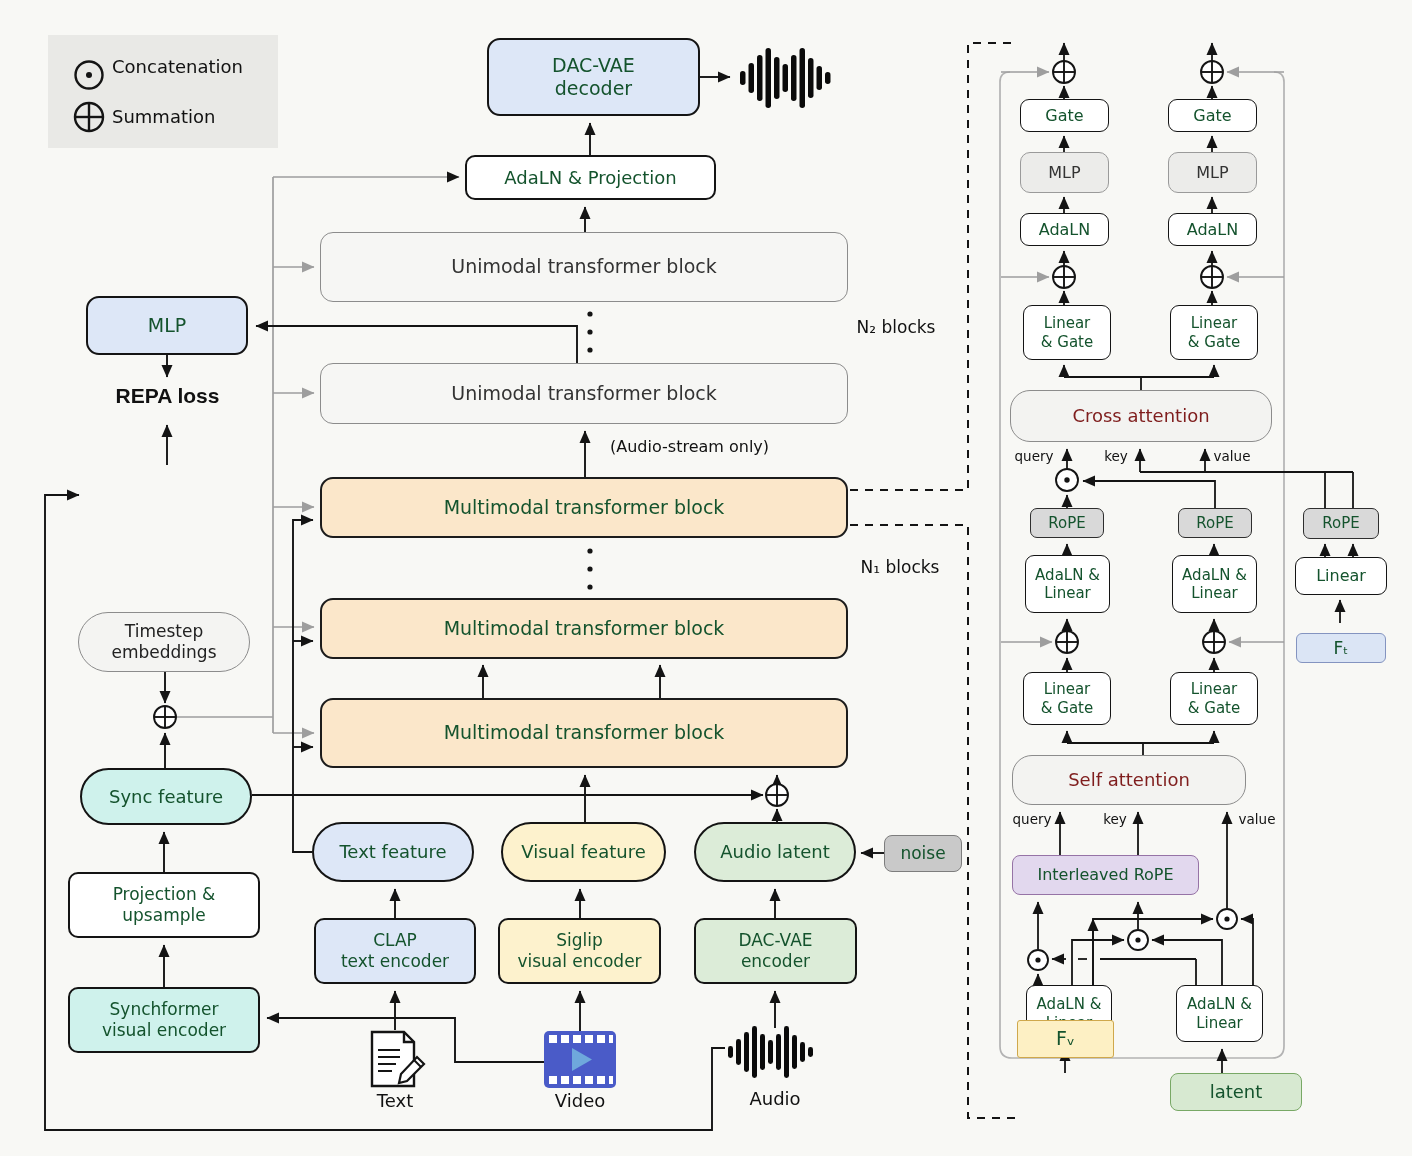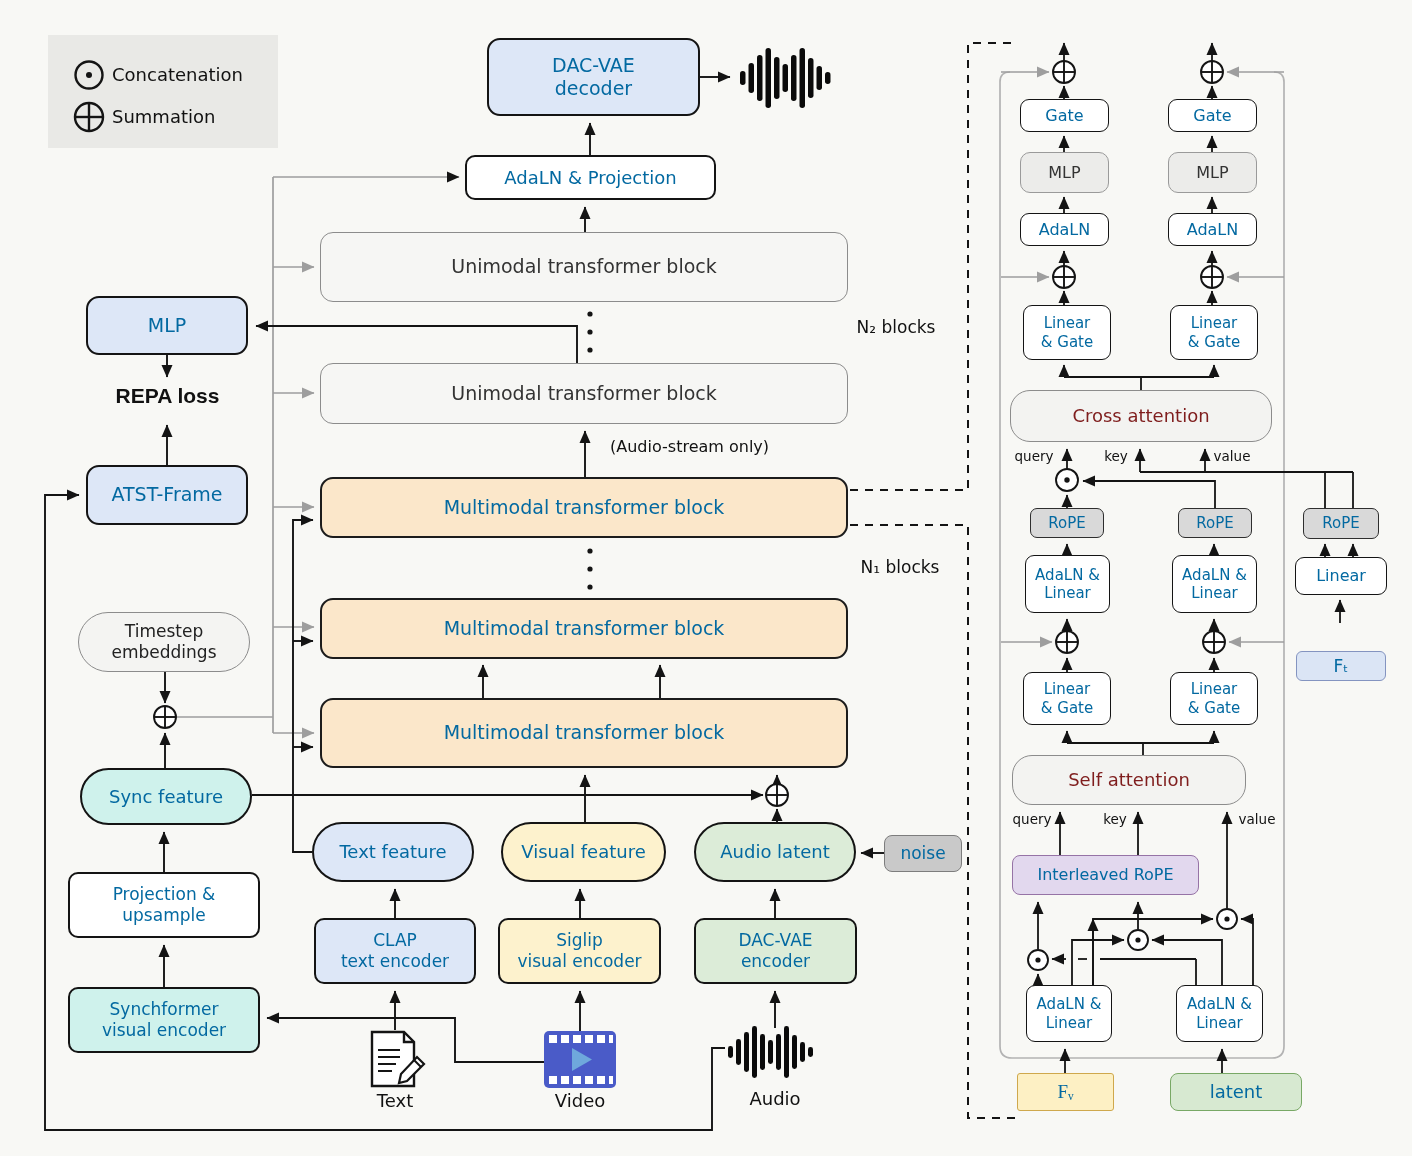--- a/index.html
+++ b/index.html
@@ -1,20 +1,20 @@
 <!DOCTYPE html>
 <html><head>
 <meta charset="utf-8">
 <style>
   html,body{margin:0;padding:0;background:#f8f8f5;}
   #stage{position:relative;width:1412px;height:1156px;background:#f8f8f5;overflow:hidden;
          font-family:"DejaVu Sans",sans-serif;}
   #wires{position:absolute;left:0;top:0;z-index:1;}
   .box{position:absolute;box-sizing:border-box;display:flex;align-items:center;justify-content:center;
-       text-align:center;white-space:pre-line;line-height:1.22;color:#0369a1;z-index:2;}
+       text-align:center;white-space:pre-line;line-height:1.22;color:#14532d;z-index:2;}
   .lbl{position:absolute;z-index:2;color:#111;white-space:pre-line;text-align:center;}
   .r10{border-radius:10px}.r12{border-radius:13px}
   .pill{border-radius:34px}
   .blue{background:#dde7f7;border:2px solid #141414}
   .white{background:#ffffff;border:2px solid #141414}
   .grayblk{background:#f6f6f4;border:1.7px solid #8c8c8c;color:#333}
   .peach{background:#fbe7ca;border:2px solid #1c1c1c}
   .teal{background:#cff2ec;border:2px solid #141414}
   .yellow{background:#fdf2cd;border:2px solid #141414}
   .green{background:#dcecd8;border:2px solid #141414}
@@ -299,35 +299,34 @@
           <rect x="561" y="1076" width="8" height="8"></rect>
         <rect x="573" y="1076" width="8" height="8"></rect>
           <rect x="585" y="1076" width="8" height="8"></rect>
         <rect x="597" y="1076" width="8" height="8"></rect>
           <rect x="609" y="1076" width="4" height="8"></rect>
       </g>
       <path d="M572,1048 L592,1059.5 L572,1071 Z" fill="#6fa8dc"></path>
     </g>
   </svg>
 
-  <div class="lbl f18" style="left:112px;top:64px;">Concatenation</div>
+  <div class="lbl f18" style="left:112px;top:56px;">Concatenation</div>
   <div class="lbl f18" style="left:112px;top:106px;">Summation</div>
 
   <div class="box blue r12 f19" style="left:487px;top:38px;width:213px;height:78px;">DAC-VAE
 decoder</div>
   <div class="box white r10 f18" style="left:465px;top:155px;width:251px;height:45px;text-align:center;">AdaLN &amp; Projection</div>
   <div class="box grayblk r12 f19" style="left:320px;top:232px;width:528px;height:70px;">Unimodal transformer block</div>
   <div class="box grayblk r12 f19" style="left:320px;top:363px;width:528px;height:61px;">Unimodal transformer block</div>
   <div class="box peach r12 f19" style="left:320px;top:477px;width:528px;height:61px;">Multimodal transformer block</div>
   <div class="box peach r12 f19" style="left:320px;top:598px;width:528px;height:61px;">Multimodal transformer block</div>
   <div class="box peach r12 f19" style="left:320px;top:698px;width:528px;height:70px;">Multimodal transformer block</div>
 
   <div class="box blue r12 f19" style="left:86px;top:296px;width:162px;height:59px;">MLP</div>
   <div class="lbl repa" style="left:95px;top:384px;width:145px;">REPA loss</div>
-  <div class="box blue r12 f19" style="left:86px;top:465px;width:162px;height:60px;">ATST-Frame</div>
   <div class="box tstep pill f17" style="left:78px;top:612px;width:172px;height:60px;">Timestep
 embeddings</div>
   <div class="box white r10 f17" style="left:68px;top:872px;width:192px;height:66px;">Projection &amp;
 upsample</div>
   <div class="box teal pill f18" style="left:80px;top:768px;width:172px;height:57px;">Sync feature</div>
   <div class="box teal r10 f17" style="left:68px;top:987px;width:192px;height:66px;">Synchformer
 visual encoder</div>
 
   <div class="box blue pill f18" style="left:312px;top:822px;width:162px;height:60px;">Text feature</div>
   <div class="box yellow pill f18" style="left:501px;top:822px;width:165px;height:60px;">Visual feature</div>
@@ -379,20 +378,20 @@
 
   <div class="lbl f13" style="left:1010px;top:811px;width:44px;">query</div>
   <div class="lbl f13" style="left:1099px;top:811px;width:32px;">key</div>
   <div class="lbl f13" style="left:1236px;top:811px;width:42px;">value</div>
 
   <div class="box irope f16" style="left:1012px;top:855px;width:187px;height:40px;border-radius:8px;">Interleaved RoPE</div>
   <div class="box pwhite f15" style="left:1026px;top:985px;width:86px;height:57px;">AdaLN &amp;
 Linear</div>
   <div class="box pwhite f15" style="left:1176px;top:985px;width:87px;height:57px;">AdaLN &amp;
 Linear</div>
-  <div class="box fvbx f19" style="left:1017px;top:1073px;width:97px;height:38px;border-radius:3px;font-family:Liberation Serif, serif;">Fᵥ</div>
+  <div class="box fvbx f19" style="left:1017px;top:1020px;width:97px;height:38px;border-radius:3px;">Fᵥ</div>
   <div class="box latbx f18" style="left:1170px;top:1073px;width:132px;height:38px;border-radius:8px;">latent</div>
 
   <div class="box rope f15" style="left:1303px;top:508px;width:76px;height:31px;">RoPE</div>
   <div class="box pwhite f16" style="left:1295px;top:557px;width:92px;height:38px;">Linear</div>
-  <div class="box ftbx f17" style="left:1296px;top:651px;width:90px;height:30px;border-radius:6px;">Fₜ</div>
+  <div class="box ftbx f17" style="left:1296px;top:633px;width:90px;height:30px;border-radius:6px;">Fₜ</div>
 
 </div>
 
 </body></html>

